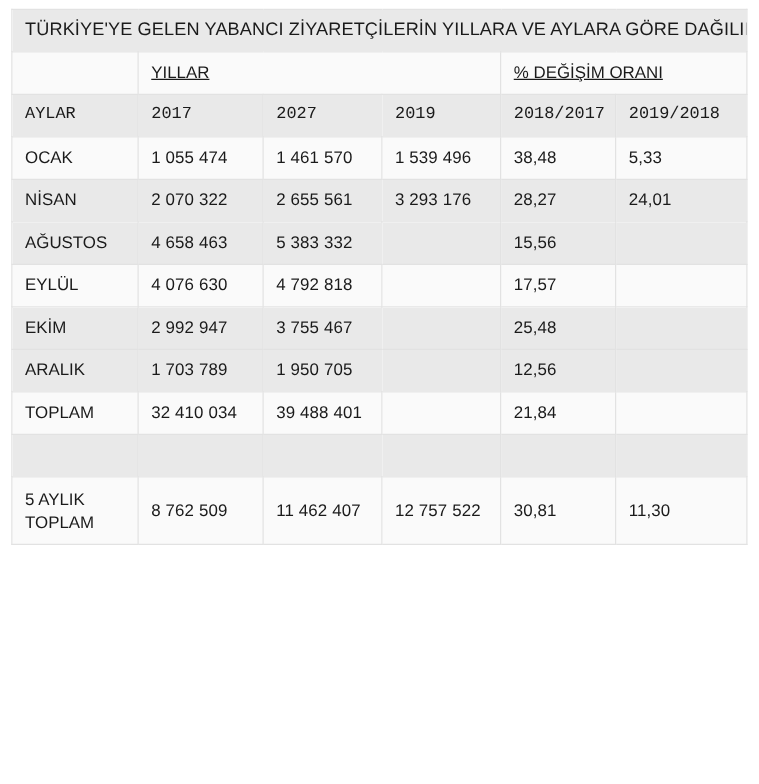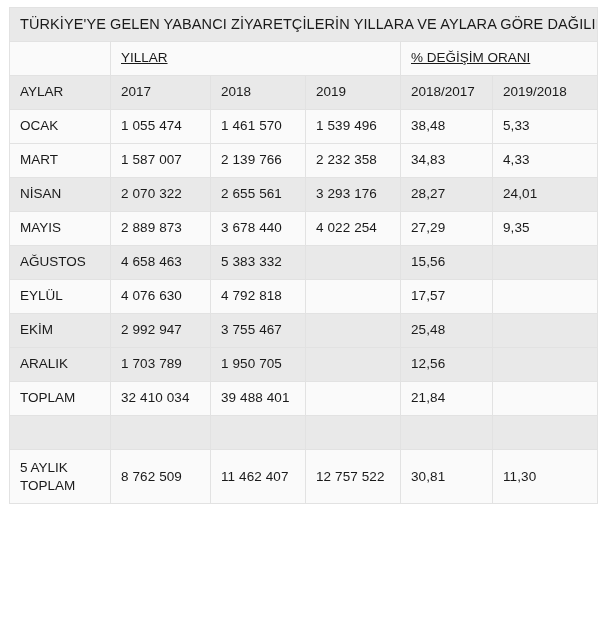--- a/index.html
+++ b/index.html
@@ -61,20 +61,21 @@
     font-size: 14.5px;
     letter-spacing: 0.1px;
     padding-left: 12px;
   }
   .group-cell {
     padding-left: 12px;
     text-decoration: underline;
   }
   .head-cell {
     padding-left: 12px;
+    font-family: Liberation Mono, monospace;
   }
   .month-cell {
     padding-left: 12px;
   }
   .num-cell {
     padding-left: 12px;
     letter-spacing: 0.1px;
   }
   tr.spacer-row td { height: 33px; }
   tr.tall-row td {
@@ -107,62 +108,46 @@
 
         <tr class="row-light">
           <td class="group-cell"></td>
           <td class="group-cell" colspan="3">YILLAR</td>
           <td class="group-cell" colspan="2">% DEĞİŞİM ORANI</td>
         </tr>
 
         <tr class="row-shade">
           <td class="head-cell">AYLAR</td>
           <td class="head-cell">2017</td>
-          <td class="head-cell">2018</td>
+          <td class="head-cell">2027</td>
           <td class="head-cell">2019</td>
           <td class="head-cell">2018/2017</td>
           <td class="head-cell">2019/2018</td>
         </tr>
 
         <tr class="row-light">
           <td class="month-cell">OCAK</td>
           <td class="num-cell">1 055 474</td>
           <td class="num-cell">1 461 570</td>
           <td class="num-cell">1 539 496</td>
           <td class="num-cell">38,48</td>
           <td class="num-cell">5,33</td>
         </tr>
 
 
-        <tr class="row-light">
-          <td class="month-cell">MART</td>
-          <td class="num-cell">1 587 007</td>
-          <td class="num-cell">2 139 766</td>
-          <td class="num-cell">2 232 358</td>
-          <td class="num-cell">34,83</td>
-          <td class="num-cell">4,33</td>
-        </tr>
 
         <tr class="row-shade">
           <td class="month-cell">NİSAN</td>
           <td class="num-cell">2 070 322</td>
           <td class="num-cell">2 655 561</td>
           <td class="num-cell">3 293 176</td>
           <td class="num-cell">28,27</td>
           <td class="num-cell">24,01</td>
         </tr>
 
-        <tr class="row-light">
-          <td class="month-cell">MAYIS</td>
-          <td class="num-cell">2 889 873</td>
-          <td class="num-cell">3 678 440</td>
-          <td class="num-cell">4 022 254</td>
-          <td class="num-cell">27,29</td>
-          <td class="num-cell">9,35</td>
-        </tr>
 
 
 
         <tr class="row-shade">
           <td class="month-cell">AĞUSTOS</td>
           <td class="num-cell">4 658 463</td>
           <td class="num-cell">5 383 332</td>
           <td class="num-cell"></td>
           <td class="num-cell">15,56</td>
           <td class="num-cell"></td>

